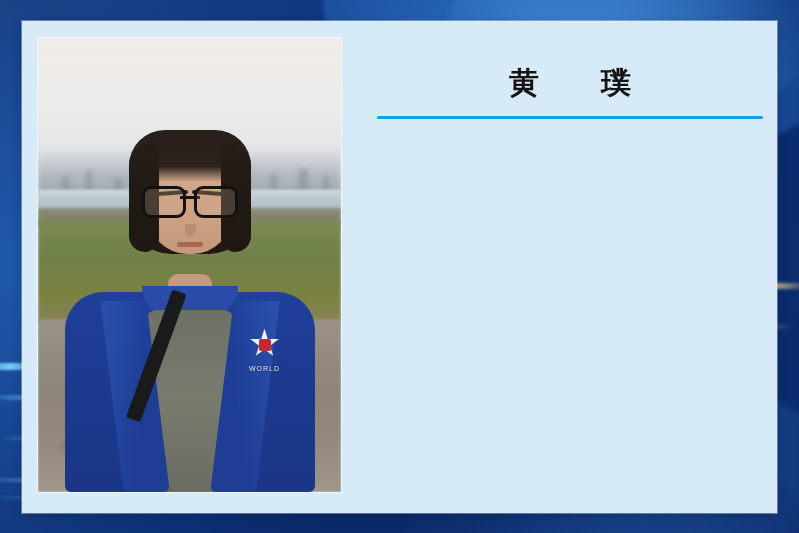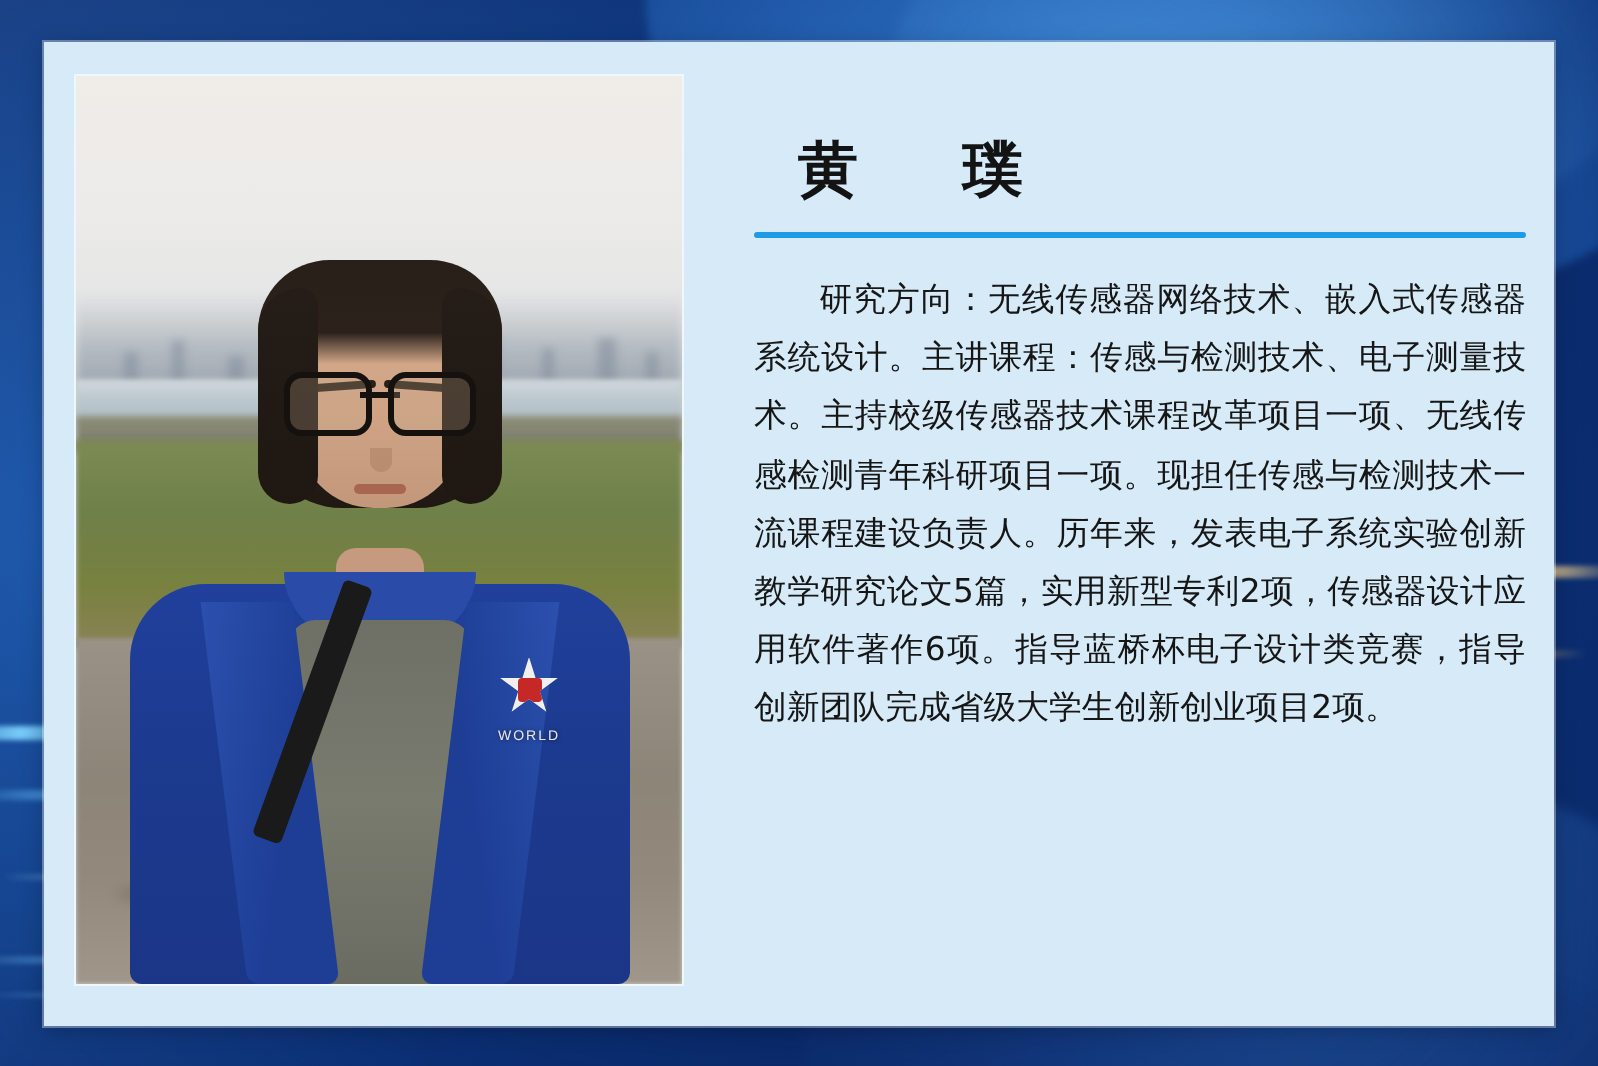--- a/index.html
+++ b/index.html
@@ -179,22 +179,22 @@
   .brow{position:absolute;top:41px;width:32px;height:4px;background:#2a2018;border-radius:3px;}
   .brow.l{left:7px;transform:rotate(-4deg)}.brow.r{right:7px;transform:rotate(4deg)}
   .nose{position:absolute;left:50%;top:74px;width:11px;height:12px;margin-left:-5px;
     background:rgba(170,126,98,.5);border-radius:0 0 6px 6px;}
   .mouth{position:absolute;left:50%;top:92px;width:26px;height:5px;margin-left:-13px;
     background:#a8664f;border-radius:4px;}
 
   
   .content{position:absolute;left:355px;top:18px;width:386px;height:470px;}
   .name{
-    text-align:left;color:#131313;font-weight:700;
-    font-family:Liberation Sans, sans-serif;
+    text-align:center;color:#131313;font-weight:700;
+    font-family:Liberation Mono, monospace;
     font-size:30px;letter-spacing:22px;text-indent:22px;
     margin-top:30px;line-height:1.1;
   }
   .subtitle{
     text-align:center;color:#1b1b1b;font-weight:700;
     font-size:15px;letter-spacing:2px;margin-top:10px;
   }
   .divider{
     height:3px;background:#1e9ae8;margin:14px 0 0 0;width:100%;
     border-radius:2px;
@@ -274,17 +274,16 @@
             <div class="bridge"></div>
             <div class="lens r"></div>
           </div>
         </div>
       </div>
     </div>
 
     <div class="content">
       <div class="name">黄    璞</div>
       <div class="divider"></div>
-      <div class="bio">研究方向：无线传感器网络技术、嵌入式传感器系统设计。主讲课程：传感与检测技术、电子测量技术。主持校级传感器技术课程改革项目一项、无线传感检测青年科研项目一项。现担任传感与检测技术一流课程建设负责人。历年来，发表电子系统实验创新教学研究论文5篇，实用新型专利2项，传感器设计应用软件著作6项。指导蓝桥杯电子设计类竞赛，指导创新团队完成省级大学生创新创业项目2项。</div>
     </div>
 
   </div>
 </div>
 
 </body></html>

